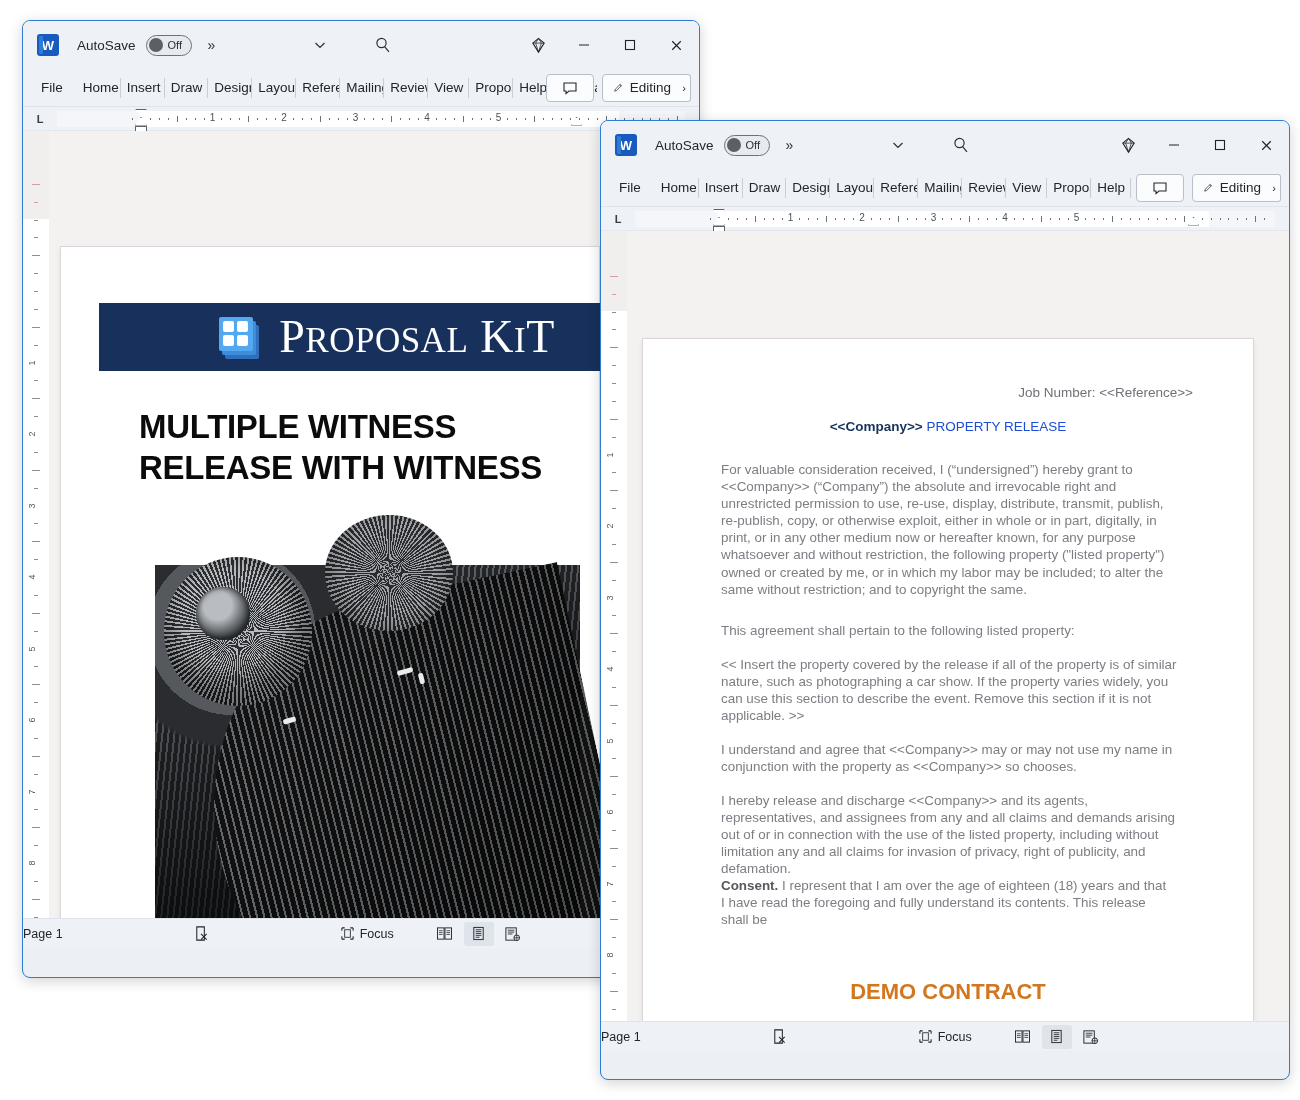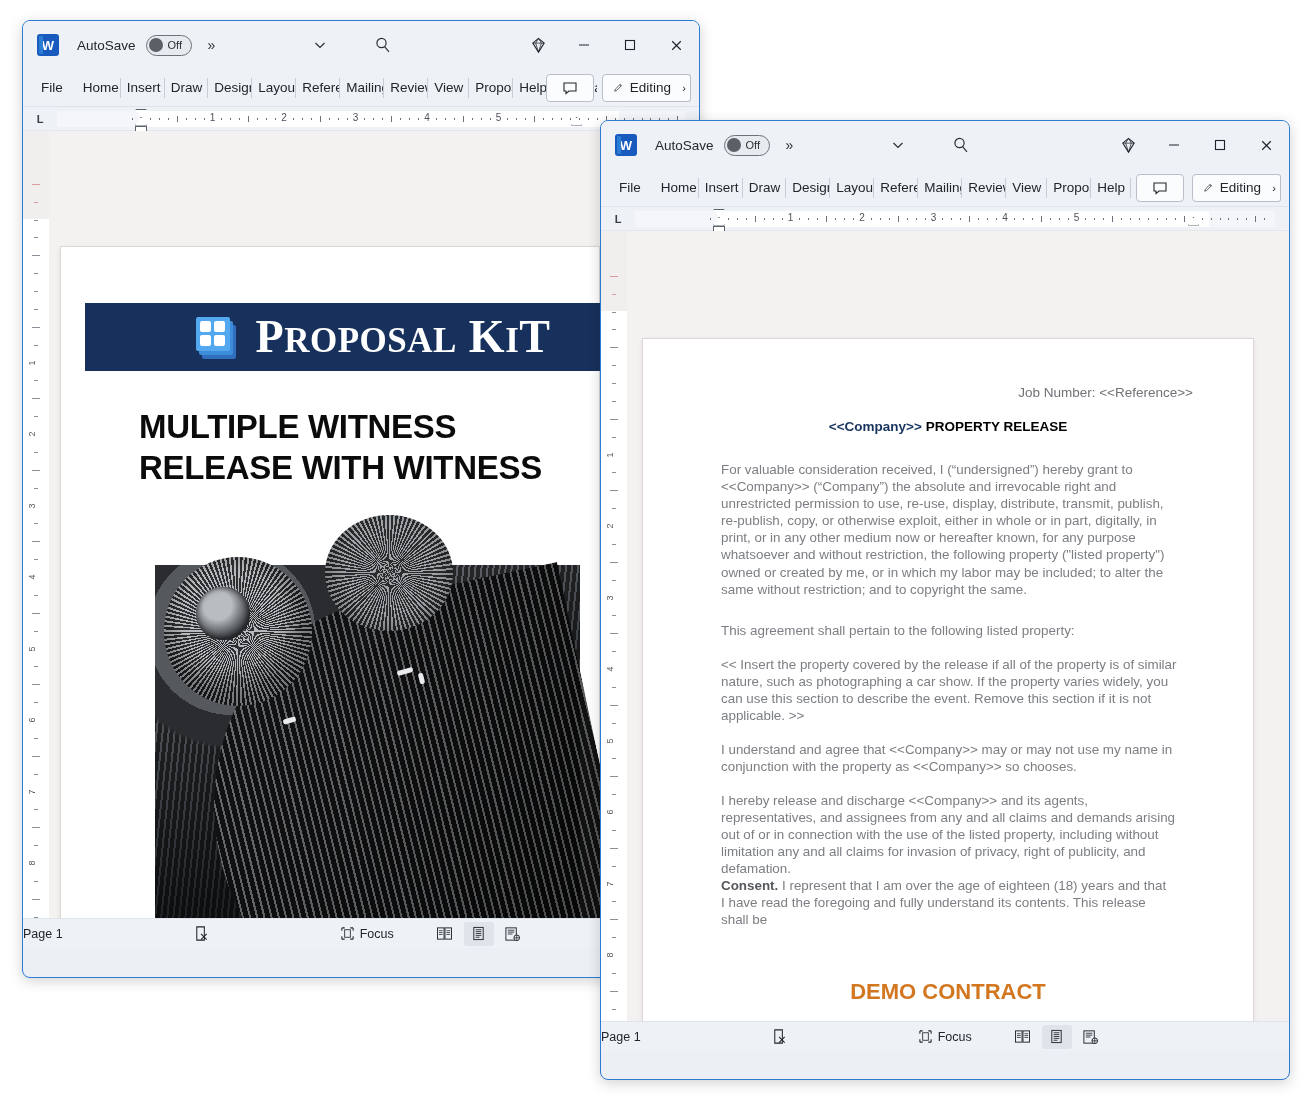--- a/index.html
+++ b/index.html
@@ -259,21 +259,21 @@
   }
 
   
   .d2 { position:absolute; font-family:"Liberation Sans", sans-serif; }
   .d2-job {
     font-size: 13.5px; color:#6f7277; text-align:right;
   }
   .d2-head {
     font-size: 13.5px; color:#16335e; font-weight:bold; text-align:center;
   }
-  .d2-head .plain { font-weight: bold; color:#000000; }
+  .d2-head .plain { font-weight: normal; color:#1d4ed8; }
   .d2-p {
     font-size: 13.4px; line-height: 17.1px; color:#7b7e83;
   }
   .d2-p b { color:#55585d; font-weight:bold; }
   .d2-demo {
     font-size: 22px; font-weight:bold; color:#d2761f; text-align:center;
   }
   .d2-trunc {
     font-size: 15px; font-weight:bold; color:#d2761f; text-align:left;
   }
@@ -485,21 +485,21 @@
             <div class="vnum" style="top: 732px;">8</div>
             <div class="vt" style="top: 749.875px;"></div>
             <div class="vt big" style="top: 767.75px;"></div>
             <div class="vt" style="top: 785.625px;"></div>
             <div class="vt" style="top: 803.5px;"></div>
           </div>
       </div>
 
       <div class="page-shadow" style="left:38px; top:116px; width:538px; right:auto; height:810px;">
 
-        <div class="pk-banner" style="left:24px; top:56px; width:576px; height:68px;font-weight:bold;">
+        <div class="pk-banner" style="left:38px; top:56px; width:576px; height:68px;">
           <div class="pk-logoicon">
             <span class="sq s3"></span>
               <span class="sq s2"></span>
               <span class="sq s1"></span>
             <span class="sq w1"></span>
               <span class="sq w2"></span>
               <span class="sq w3"></span>
               <span class="sq w4"></span>
           </div>
           <div class="pk-wordmark">

